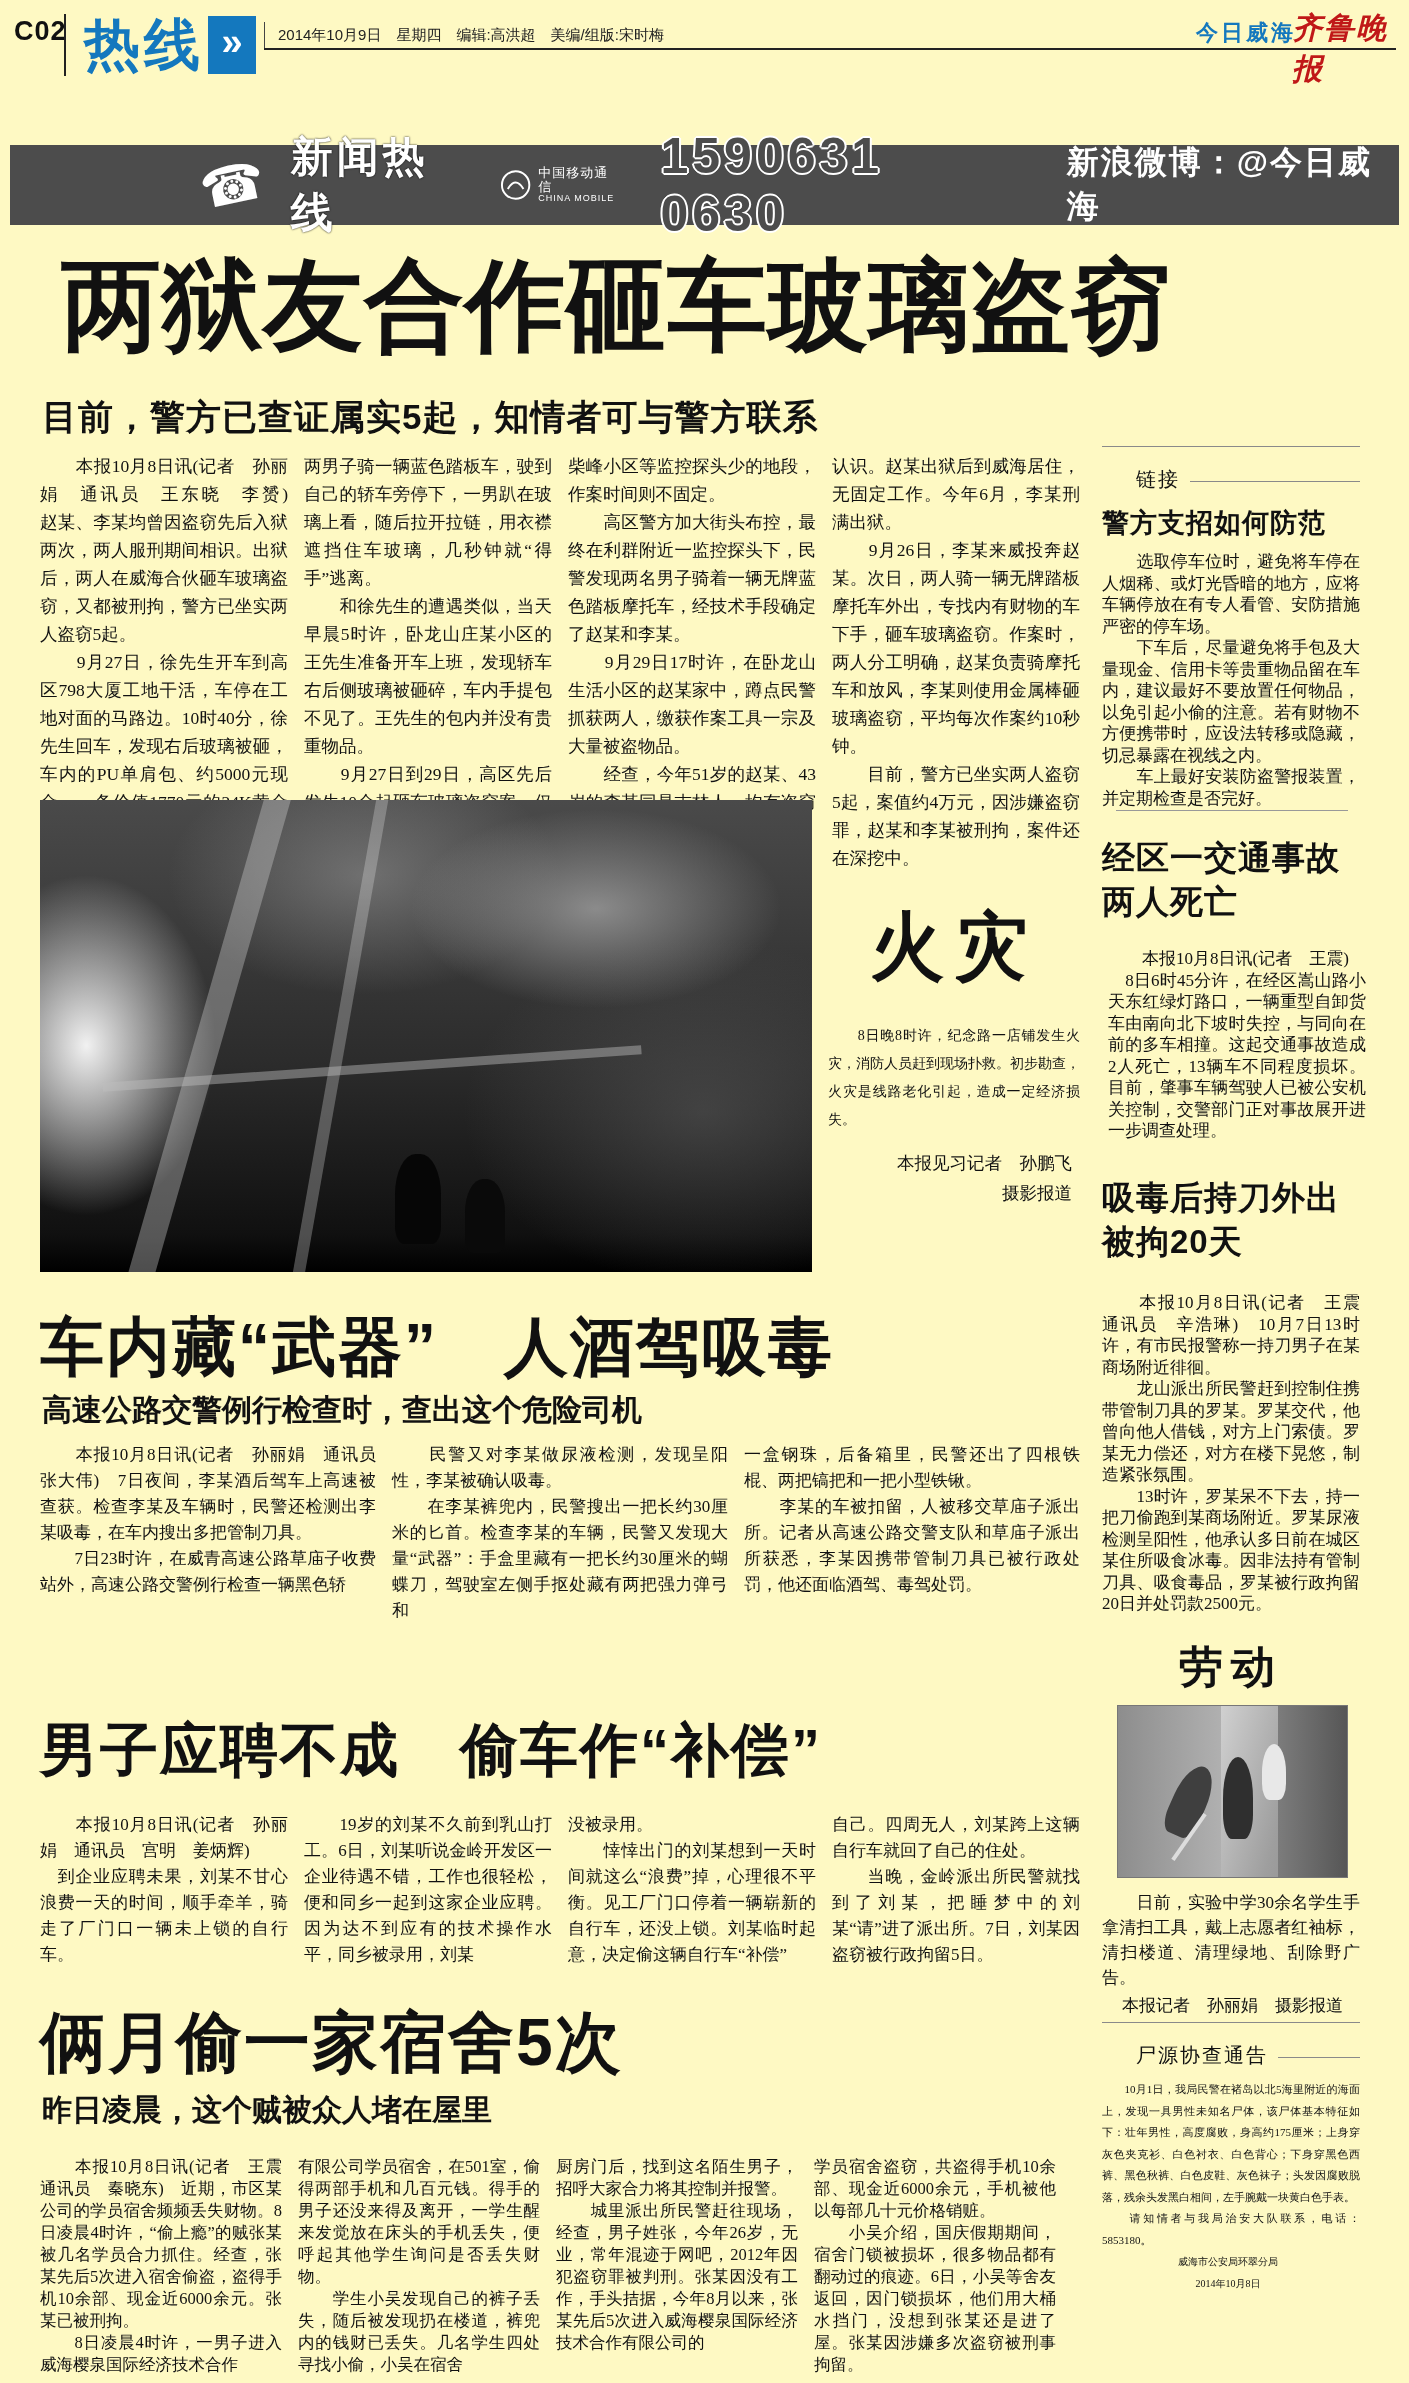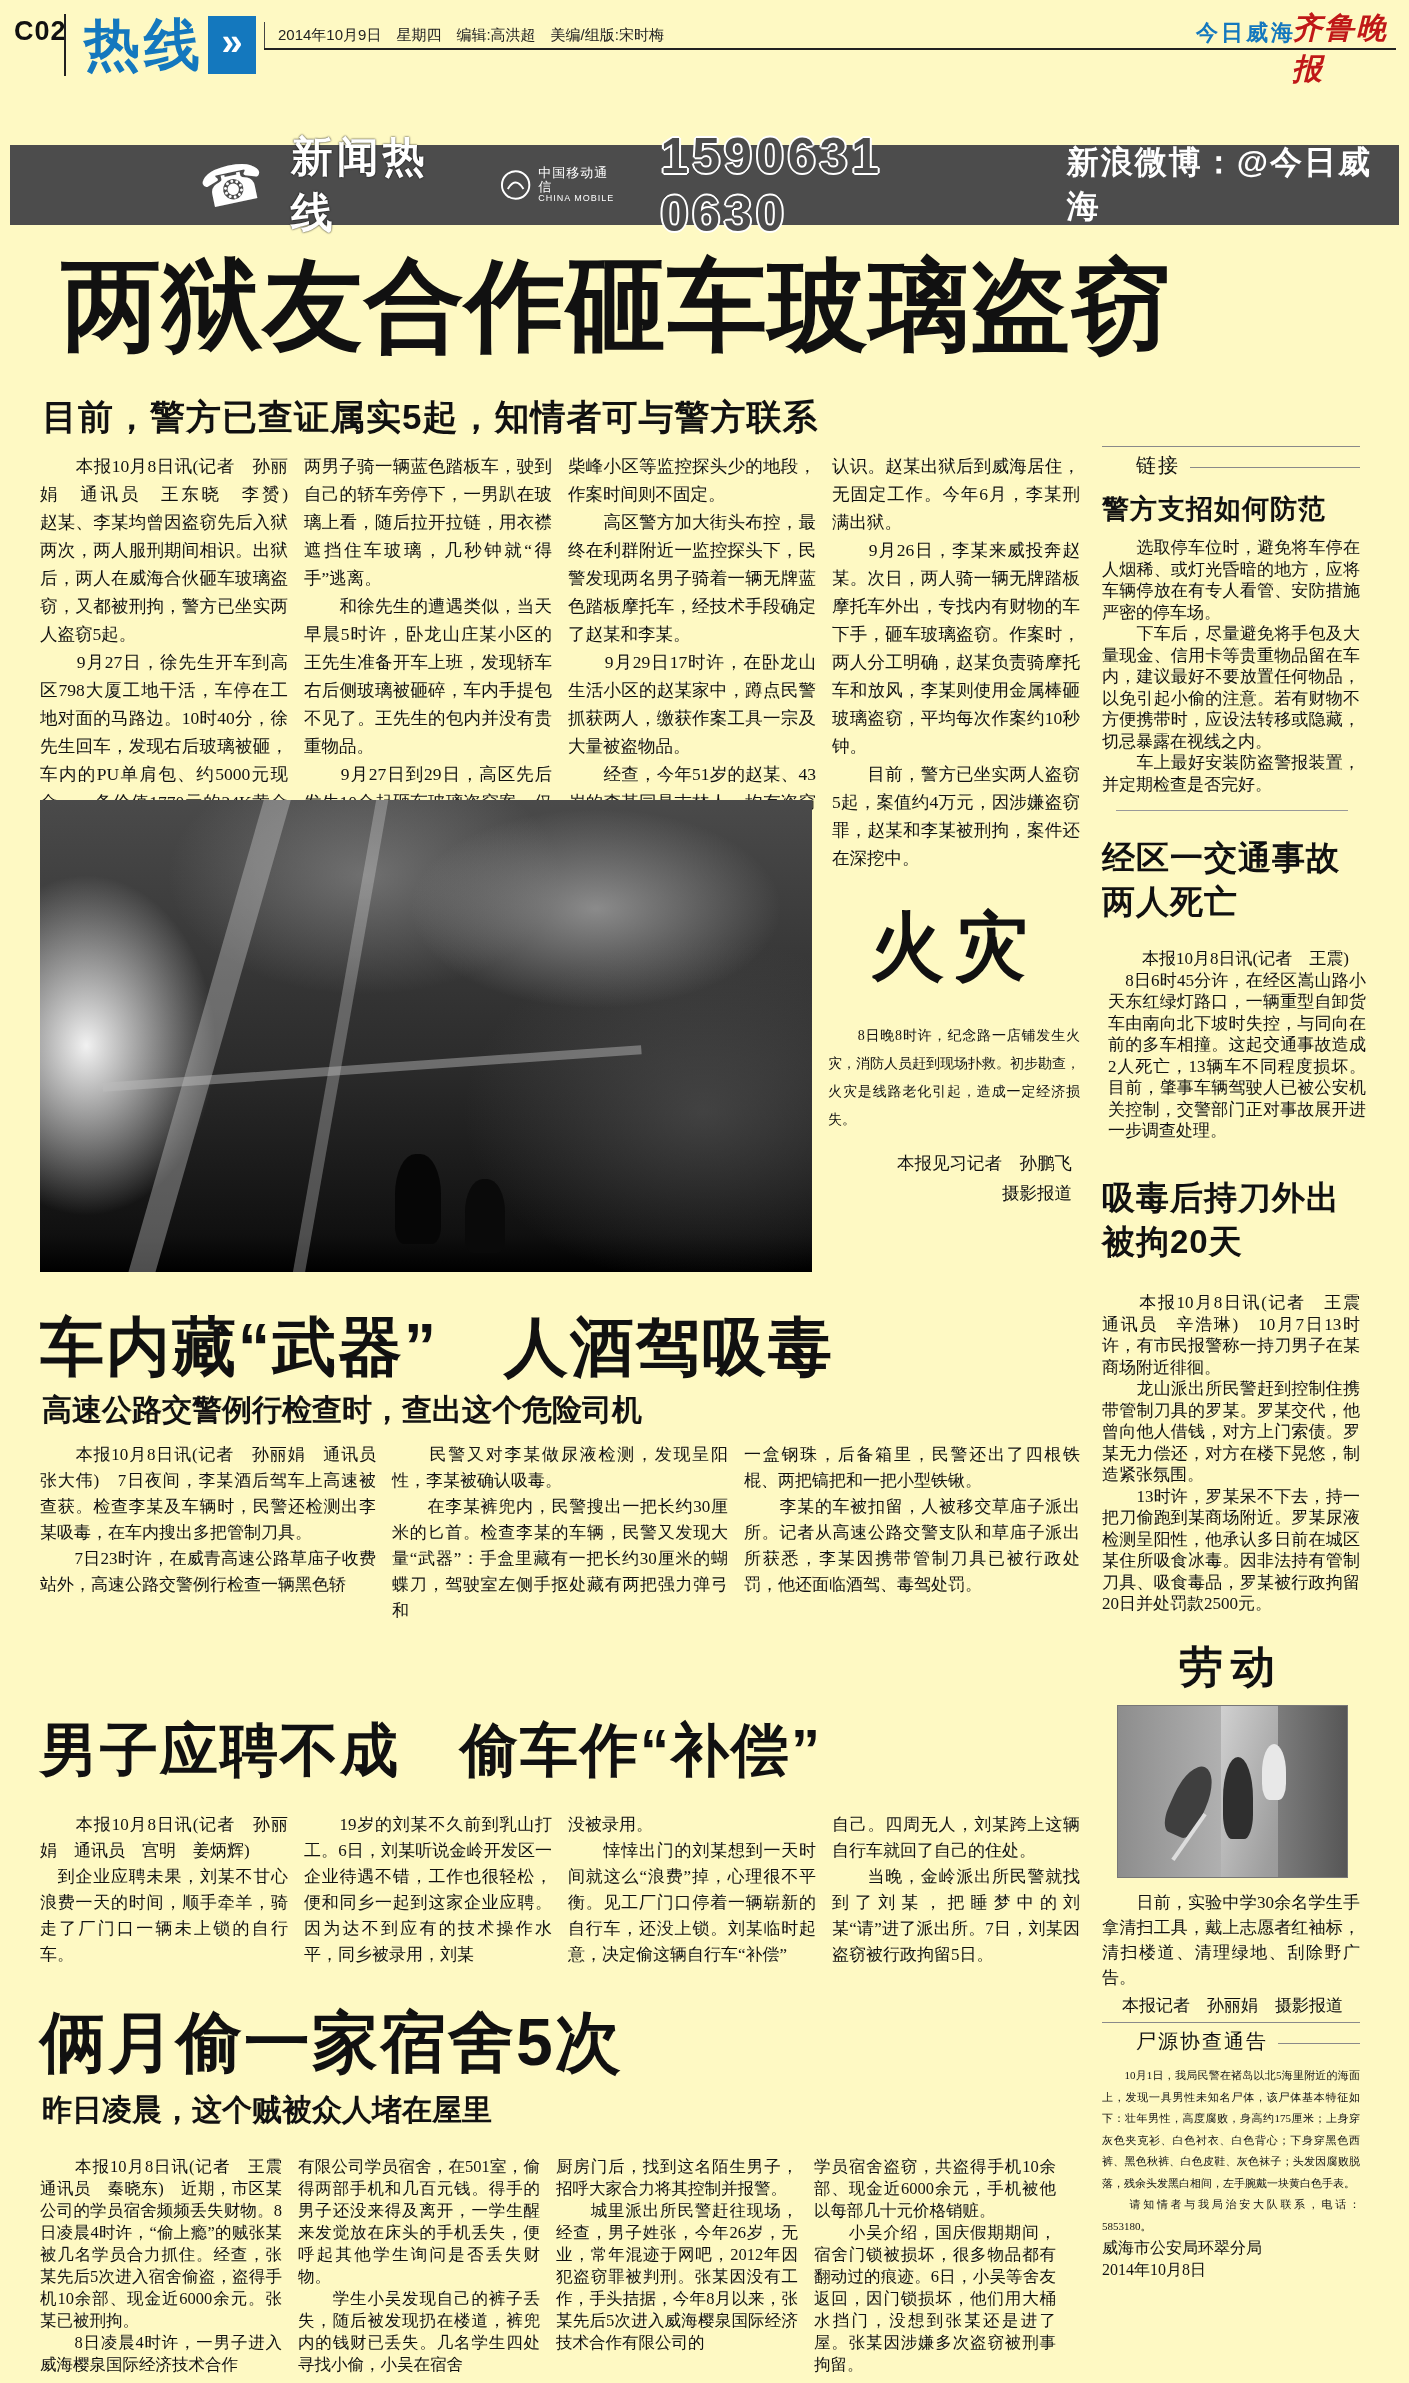--- a/index.html
+++ b/index.html
@@ -75,21 +75,21 @@
      background:#060606;border-radius:45% 45% 20% 20%;}
   .fire-photo .figure2{position:absolute;left:55%;bottom:4%;width:40px;height:74px;
      background:#0a0a0a;border-radius:45% 45% 20% 20%;}
   .fire-title{left:828px;top:898px;width:252px;text-align:center;font-size:74px;font-weight:900;
               letter-spacing:10px;}
   .fire-caption{left:828px;top:1022px;width:252px;font-size:14px;line-height:28px;}
   .fire-credit{left:828px;top:1148px;width:244px;text-align:right;font-size:17.5px;line-height:30px;}
 
   
   .tips-box{left:1102px;top:446px;width:258px;}
-  .tagrow{display:flex;align-items:center;gap:10px;border-top:1px solid #8a8a8a;padding-top:5px;}
+  .tagrow{display:flex;align-items:center;gap:10px;border-top:1px solid #8a8a8a;padding-top:19px;}
   .tagrow .tag{font-size:20px;letter-spacing:2px;padding-left:34px;}
   .tagrow .tagline{flex:1;height:1px;background:#8a8a8a;margin-top:4px;}
   .tips-title{font-size:27px;font-weight:900;margin:12px 0 10px 0;letter-spacing:1px;}
   .sb-text{font-size:17px;line-height:21.5px;}
   .sb-rule{left:1116px;top:810px;width:232px;height:1px;background:#999;}
   .acc-title{left:1102px;top:836px;font-size:33px;line-height:44px;font-weight:900;letter-spacing:1px;}
   .acc-body{left:1108px;top:948px;width:258px;}
   .drug-title{left:1102px;top:1176px;font-size:33px;line-height:44px;font-weight:900;letter-spacing:1px;}
   .drug-body{left:1102px;top:1292px;width:258px;}
   .labor-title{left:1102px;top:1638px;width:258px;text-align:center;font-size:44px;font-weight:900;
@@ -105,21 +105,21 @@
   .labor-photo .kid2{position:absolute;left:46%;top:30%;width:30px;height:82px;background:#2f2f2f;
      border-radius:50% 50% 30% 30%;}
   .labor-photo .kid3{position:absolute;left:63%;top:22%;width:24px;height:56px;background:#e8e8e8;
      border-radius:50% 50% 30% 30%;}
   .labor-photo .broom{position:absolute;left:30%;top:60%;width:4px;height:56px;background:#ddd;
      transform:rotate(35deg);}
   .labor-caption{left:1102px;top:1890px;width:258px;font-size:17px;line-height:25px;}
   .labor-credit{left:1102px;top:1994px;width:258px;font-size:17px;padding-left:20px;}
   .notice-box{left:1102px;top:2022px;width:258px;}
   .notice-body{font-size:11px;line-height:21.5px;margin-top:10px;}
-  .notice-sig{font-size:16px;line-height:22px;text-align:left;padding-right:6px;}
+  .notice-sig{font-size:10px;line-height:22px;text-align:center;padding-right:6px;}
 </style>
 </head>
 <body>
 
 <div class="page">
 
   <div class="abs pageno sans">C02</div>
   <div class="abs mast-div"></div>
   <div class="abs section-title sans">热线</div>
   <div class="abs section-badge sans">»</div>

